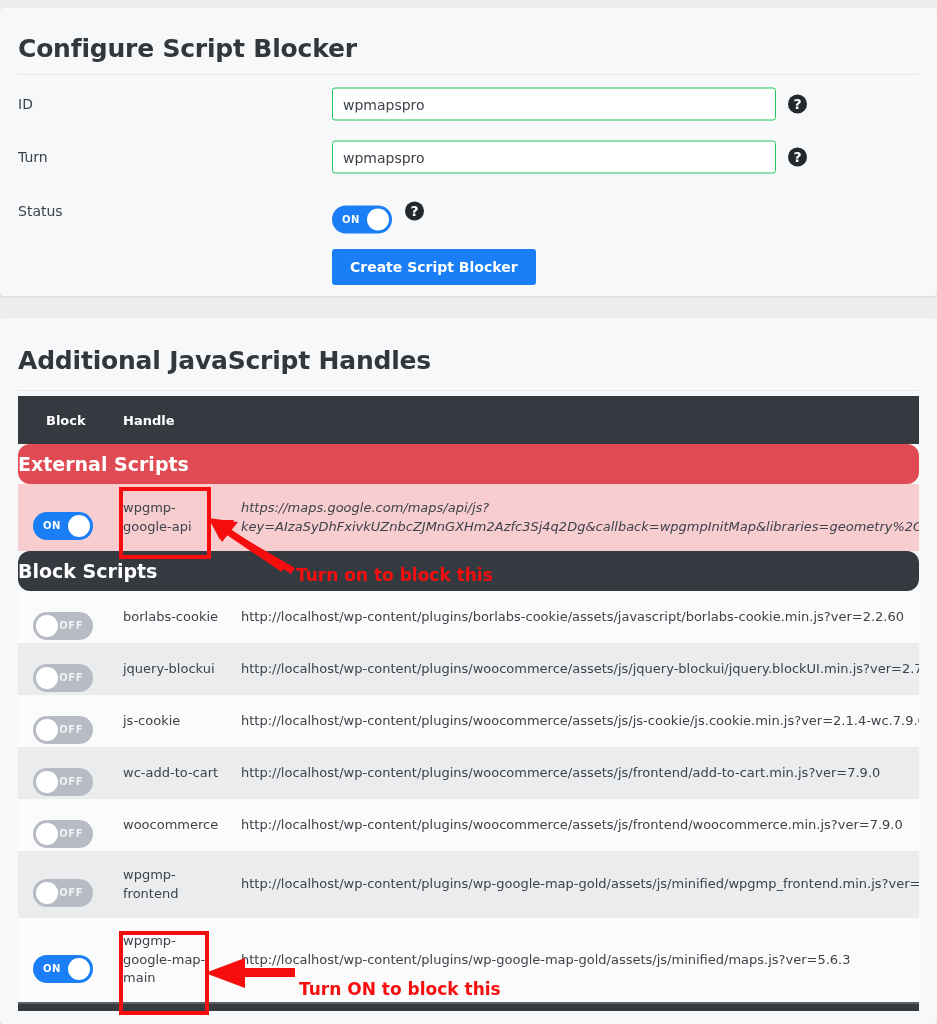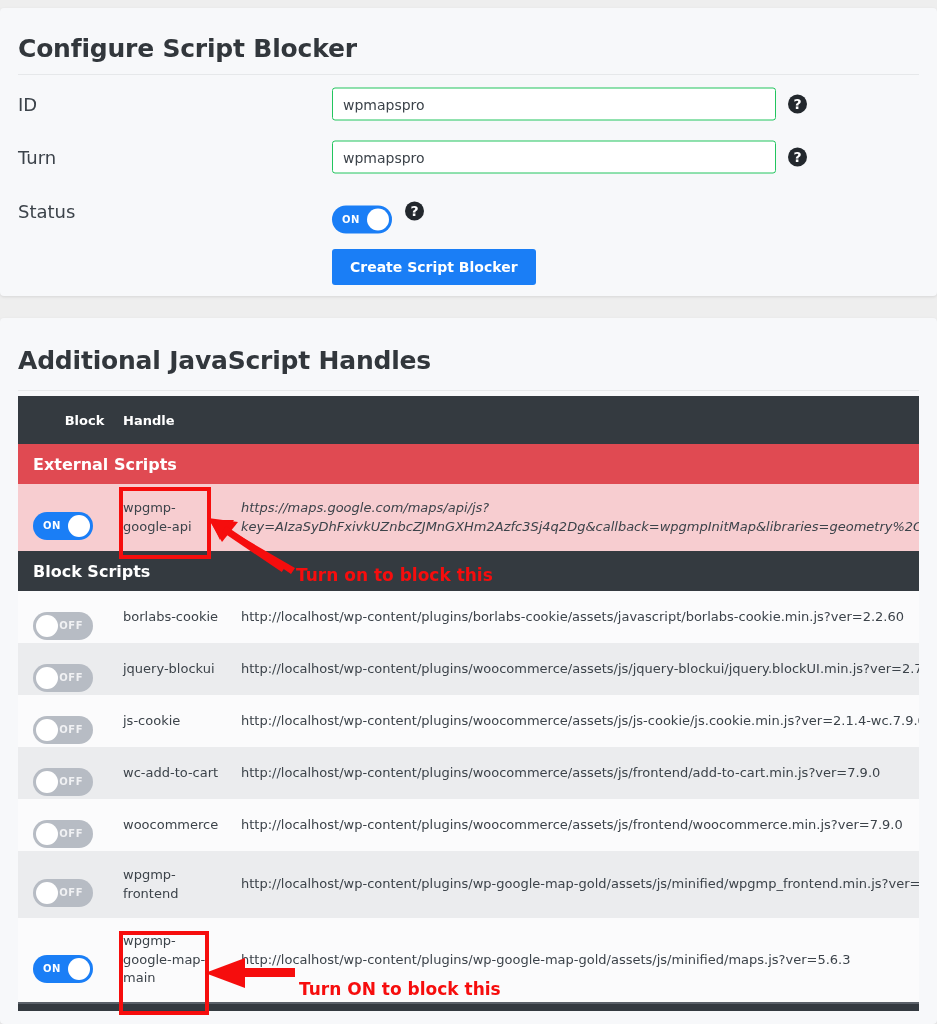--- a/index.html
+++ b/index.html
@@ -56,21 +56,21 @@
     position: absolute;
     left: 0;
     width: 937px;
     height: 52px;
   }
   .form-label {
     position: absolute;
     left: 18px;
     top: 50%;
     transform: translateY(-50%);
-    font-size: 18px;
+    font-size: 14px;
     color: #3c434a;
   }
   .text-input {
     position: absolute;
     left: 332px;
     top: 50%;
     transform: translateY(-50%);
     width: 444px;
     height: 33px;
     border: 1px solid #22c55e;
@@ -179,29 +179,30 @@
   .c-handle { width: 118px; flex: 0 0 118px; }
   .c-source { flex: 1 1 auto; white-space: nowrap; }
 
   .thead {
     background: #343a40;
     height: 48px;
     color: #ffffff;
     font-size: 13px;
     font-weight: 700;
   }
-  .thead .c-block { padding-left: 28px; text-align: center; }
+  .thead .c-block { padding-left: 28px; }
   .thead .c-handle { width: 118px; }
 
   .section-row {
     height: 40px;
-    font-size: 16px;
+    font-size: 19px;
     font-weight: 700;
     color: #ffffff;
-    padding-left: 15px;
+    padding-left: 0;
+    border-radius: 12px;
   }
   .section-external { background: #e04a52; }
   .section-plugin   { background: #343a40; }
 
   .data-row {
     font-size: 13px;
     color: #3c434a;
     min-height: 52px;
     line-height: 1.45;
   }

